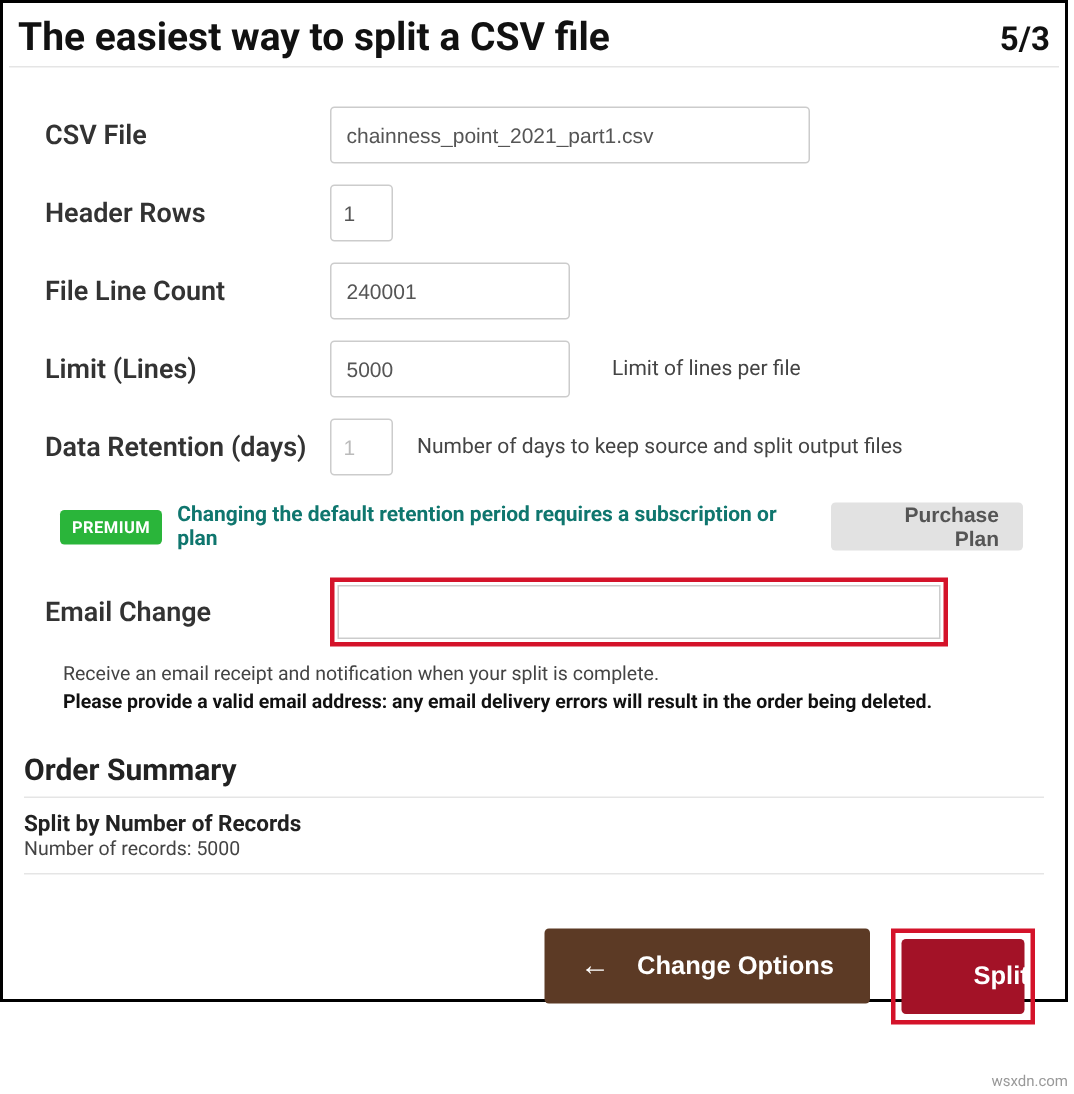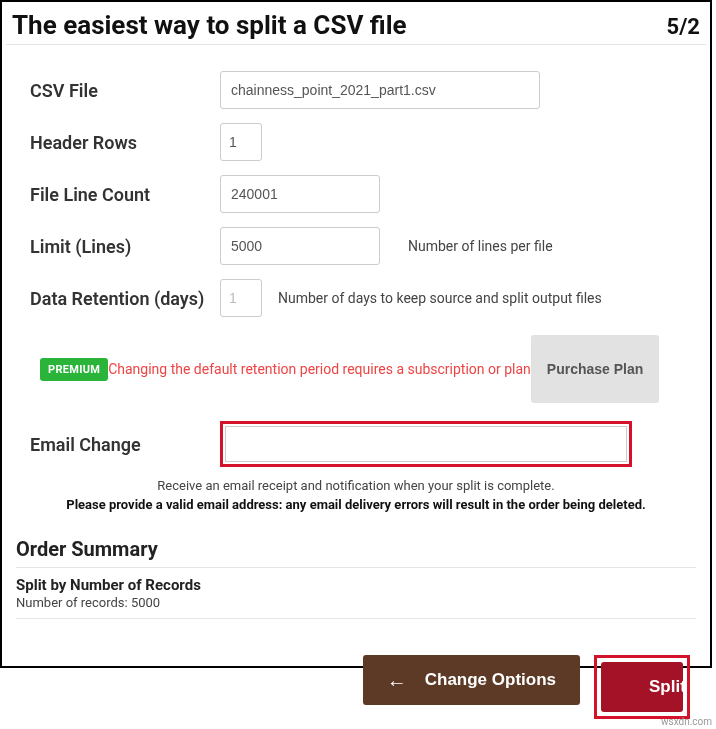--- a/index.html
+++ b/index.html
@@ -67,44 +67,47 @@
   .input[disabled] { background: #fff; color: #bbb; }
   .hint {
     font-size: 14px;
     color: #444;
     margin-left: 28px;
   }
   .hint.tight { margin-left: 16px; }
   .premium-row {
     display: flex;
     align-items: center;
+    gap: 10px;
     margin: 18px 0 10px 10px;
   }
   .badge {
     background: #2ab53a;
     color: #fff;
     font-size: 11px;
     font-weight: 700;
     padding: 5px 8px;
     border-radius: 3px;
     letter-spacing: 0.3px;
   }
   .premium-text {
     font-size: 14px;
-    color: #ef4444;
+    color: #0f766e;
+    font-weight: bold;
   }
   .purchase-btn {
     background: #e2e2e2;
     color: #555;
     border: none;
     font-size: 14px;
     font-weight: 600;
-    padding: 26px 16px;
+    padding: 0 16px;
     border-radius: 3px;
     cursor: pointer;
+    text-align: right;
   }
   .email-row {
     display: flex;
     align-items: center;
     margin: 18px 0 10px 0;
   }
   .email-highlight {
     border: 3px solid #d4132a;
     padding: 2px;
     display: inline-block;
@@ -113,21 +116,20 @@
     width: 402px;
     height: 36px;
     border: 1px solid #ccc;
     padding: 4px 8px;
     font-size: 14px;
   }
   .notes {
     padding: 0 40px;
     font-size: 13px;
     line-height: 1.45;
-    text-align: center;
   }
   .note1 { color: #444; }
   .note2 { color: #111; font-weight: 700; }
   .order {
     padding: 0 14px;
     margin-top: 16px;
   }
   .order h2 {
     font-size: 20px;
     font-weight: 700;
@@ -199,21 +201,21 @@
     color: #999;
   }
 </style>
 </head>
 <body>
 
 <div class="frame">
 
   <div class="header">
     <div class="title">The easiest way to split a CSV file</div>
-    <div class="step">5/2</div>
+    <div class="step">5/3</div>
   </div>
 
   <div class="form">
 
     <div class="row">
       <div class="label">CSV File</div>
       <input class="input w-lg" value="chainness_point_2021_part1.csv" style="">
     </div>
 
     <div class="row">
@@ -222,21 +224,21 @@
     </div>
 
     <div class="row">
       <div class="label">File Line Count</div>
       <input class="input w-md" value="240001" style="">
     </div>
 
     <div class="row">
       <div class="label">Limit (Lines)</div>
       <input class="input w-md" value="5000" style="">
-      <div class="hint">Number of lines per file</div>
+      <div class="hint">Limit of lines per file</div>
     </div>
 
     <div class="row">
       <div class="label">Data Retention (days)</div>
       <input class="input w-sm" disabled="" value="1" style="">
       <div class="hint tight">Number of days to keep source and split output files</div>
     </div>
 
     <div class="premium-row">
       <span class="badge">PREMIUM</span>

